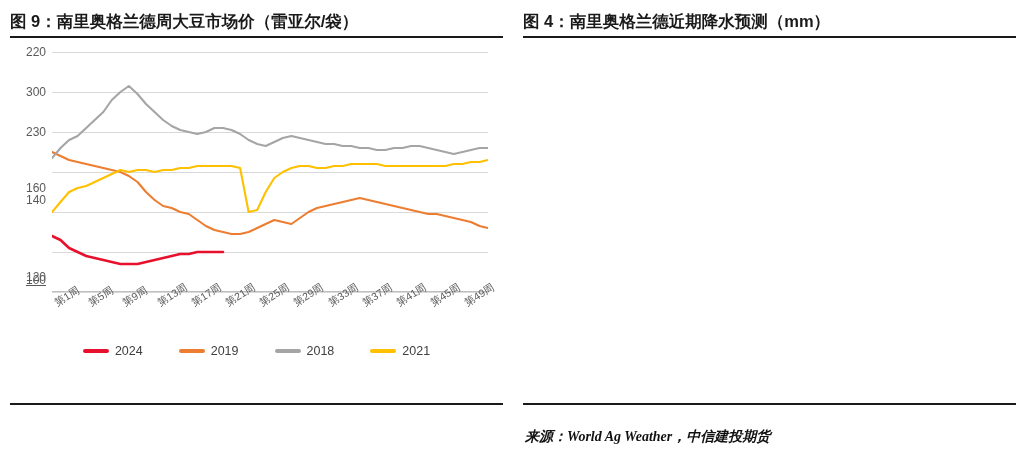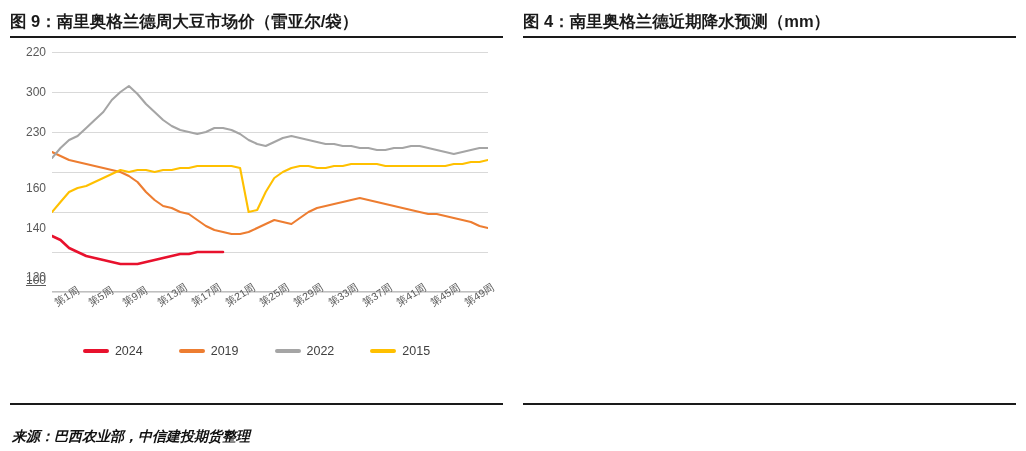--- a/index.html
+++ b/index.html
@@ -41,21 +41,21 @@
     </div>
 
     <div class="lchart">
       <div class="plot" id="lplot">
         <div class="axisline"></div>
       <div class="gl" style="top: 240px;"></div>
           <div class="ytick" style="top: 228px; text-decoration: underline;">100</div>
           <div class="gl" style="top: 200px;"></div>
           <div class="ytick" style="top: 200px; margin-top: 25px;">120</div>
           <div class="gl" style="top: 160px;"></div>
-          <div class="ytick" style="top: 176px;">140</div>
+          <div class="ytick" style="top: 148px;">140</div>
           <div class="gl" style="top: 120px;"></div>
           <div class="ytick" style="top: 120px; margin-top: 16px;">160</div>
           <div class="gl" style="top: 80px;"></div>
           <div class="ytick" style="top: 80px;">230</div>
           <div class="gl" style="top: 40px;"></div>
           <div class="ytick" style="top: 40px;">300</div>
           <div class="gl" style="top: 0px;"></div>
           <div class="ytick" style="top: 0px;">220</div>
           <div class="xlab" style="left: 0px; top: 246px;">第1周</div>
           <div class="xlab" style="left: 34.1961px; top: 246px;">第5周</div>
@@ -81,35 +81,35 @@
           <div class="item">
             <span class="swatch" style="background: rgb(232, 17, 45);"></span>
             <span>2024</span>
           </div>
           <div class="item">
             <span class="swatch" style="background: rgb(237, 125, 49);"></span>
             <span>2019</span>
           </div>
           <div class="item">
             <span class="swatch" style="background: rgb(165, 165, 165);"></span>
-            <span>2022</span>
+            <span>2018</span>
           </div>
           <div class="item">
             <span class="swatch" style="background: rgb(255, 192, 0);"></span>
-            <span>2015</span>
+            <span>2021</span>
           </div>
         </div>
     </div>
 
     <div class="rule rule-bot"></div>
-    <div class="src">来源：巴西农业部，中信建投期货整理</div>
   </div>
 
   <div class="panel panel-right">
     <div class="rule rule-top"></div>
     <div class="title-bar">
       <span class="txt">图 4：南里奥格兰德近期降水预测（mm）</span>
     </div>
 
     <div class="rule rule-bot"></div>
+    <div class="src serif">来源：World Ag Weather，中信建投期货</div>
   </div>
 
 </div>
 
 </body></html>

